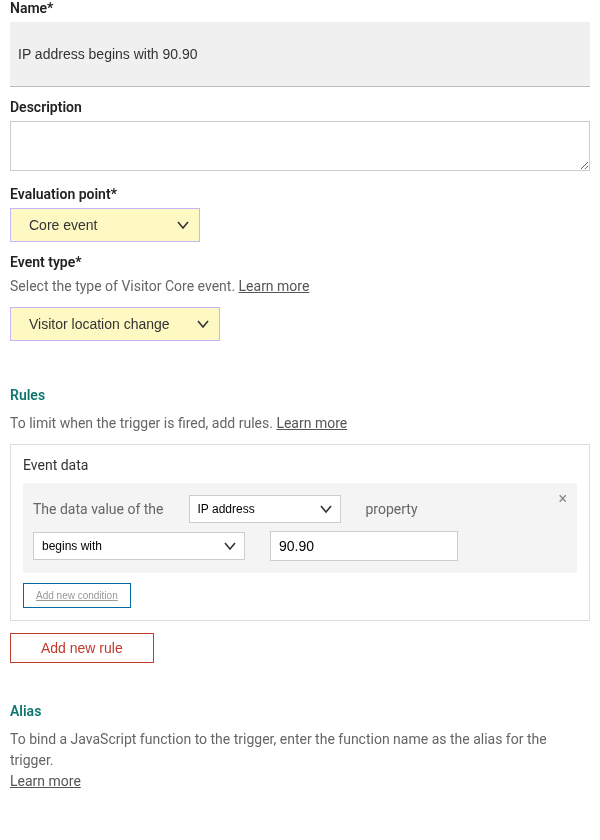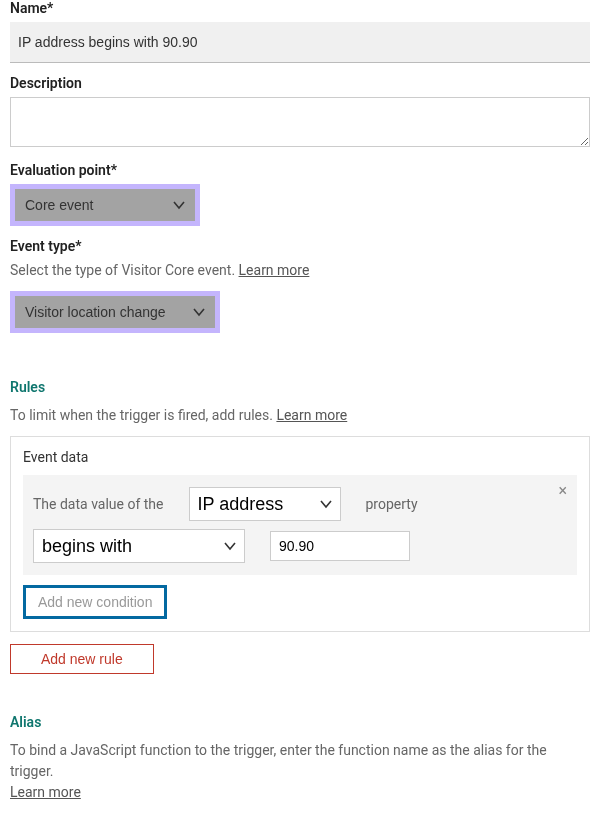--- a/index.html
+++ b/index.html
@@ -26,37 +26,38 @@
   .link {
     text-decoration: underline;
     color: #555;
     cursor: pointer;
   }
   input[type="text"].text-input {
     width: 100%;
     background: #f0f0f0;
     border: none;
     border-bottom: 1px solid #bbb;
-    padding: 12px 8px;
+    padding: 24px 8px;
     font-size: 14px;
     color: #333;
   }
   textarea.textarea {
     width: 100%;
     border: 1px solid #ccc;
     padding: 8px;
     font-size: 14px;
     resize: both;
     min-height: 48px;
   }
   .select-wrap {
     position: relative;
     display: inline-block;
-    border: 5px solid #c4b5fd;
-    background: #a3a3a3;
+    border: 1px solid #c4b5fd;
+    background: #fef9c3;
+    padding-left: 8px;
   }
   .select-wrap select {
     appearance: none;
     -webkit-appearance: none;
     border: none;
     background: transparent;
     padding: 8px 34px 8px 10px;
     font-size: 14px;
     color: #333;
     min-width: 180px;
@@ -100,53 +101,54 @@
     display: inline-block;
     border: 1px solid #ccc;
     background: #fff;
   }
   .inline-select select {
     appearance: none;
     -webkit-appearance: none;
     border: none;
     background: transparent;
     padding: 6px 30px 6px 8px;
-    font-size: 18px;
+    font-size: 12px;
   }
   .inline-select .chev {
     position: absolute;
     right: 8px;
     top: 50%;
     transform: translateY(-50%);
     pointer-events: none;
   }
   .inline-input {
     border: 1px solid #ccc;
     padding: 6px 8px;
     font-size: 14px;
-    width: 140px;
+    width: 188px;
     background: #fff;
   }
   .close-x {
     position: absolute;
     top: 8px;
     right: 10px;
     color: #888;
     cursor: pointer;
     font-size: 16px;
     line-height: 1;
   }
   .btn-ghost {
-    border: 3px solid #0369a1;
+    border: 1px solid #0369a1;
     background: #fff;
     color: #999;
     padding: 6px 12px;
-    font-size: 14px;
+    font-size: 10px;
     cursor: pointer;
     margin-top: 10px;
+    text-decoration: underline;
   }
   .btn-red {
     border: 1px solid #c0392b;
     background: #fff;
     color: #c0392b;
     padding: 6px 30px;
     font-size: 14px;
     cursor: pointer;
     margin-top: 12px;
   }

